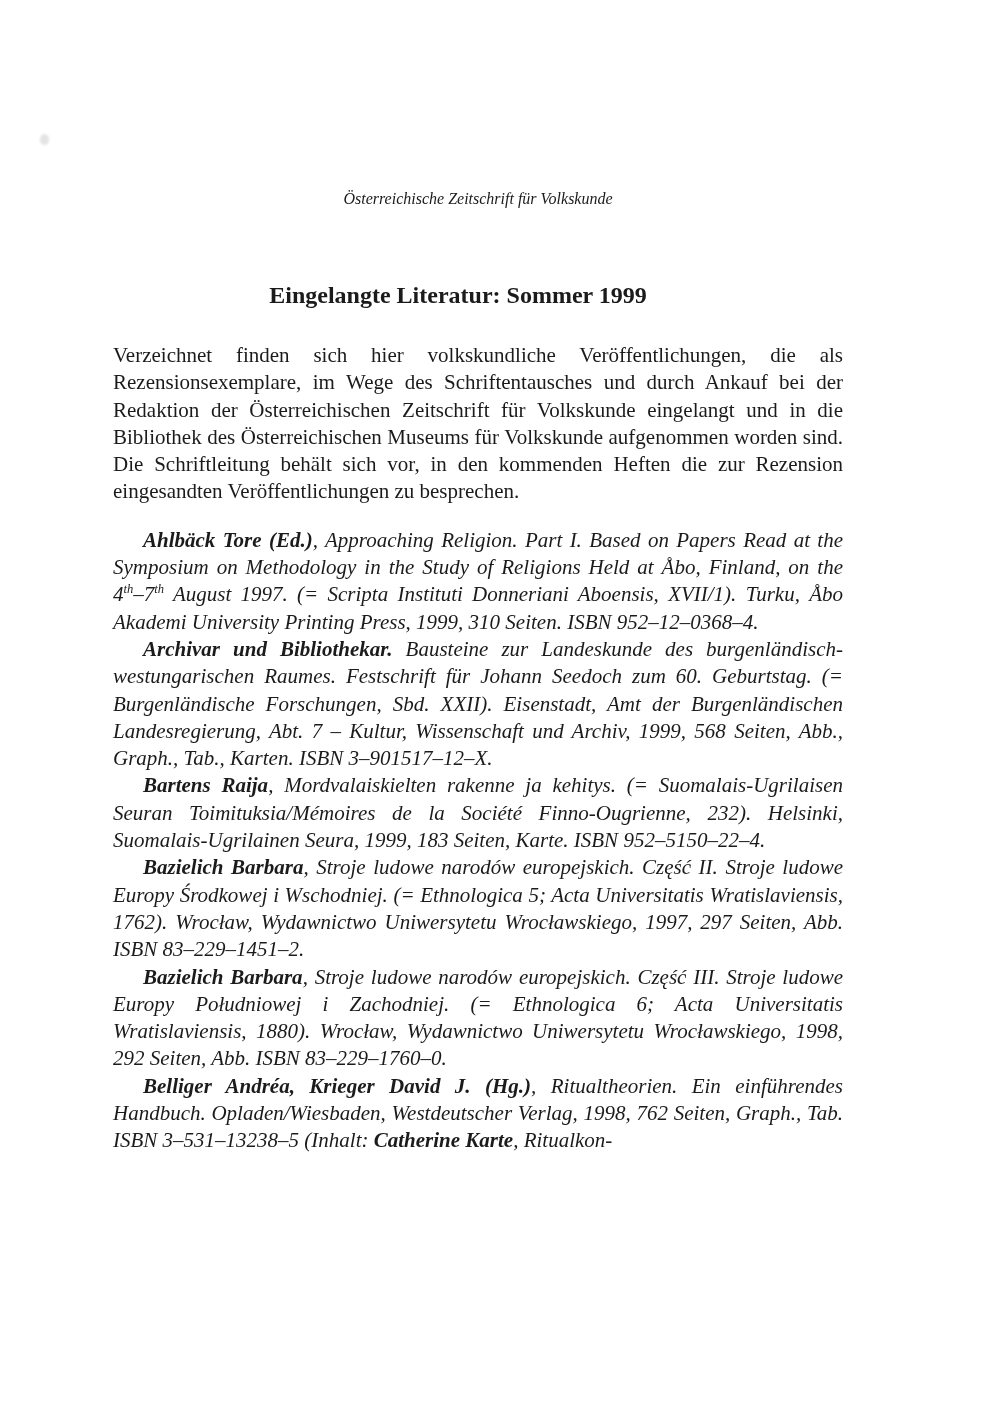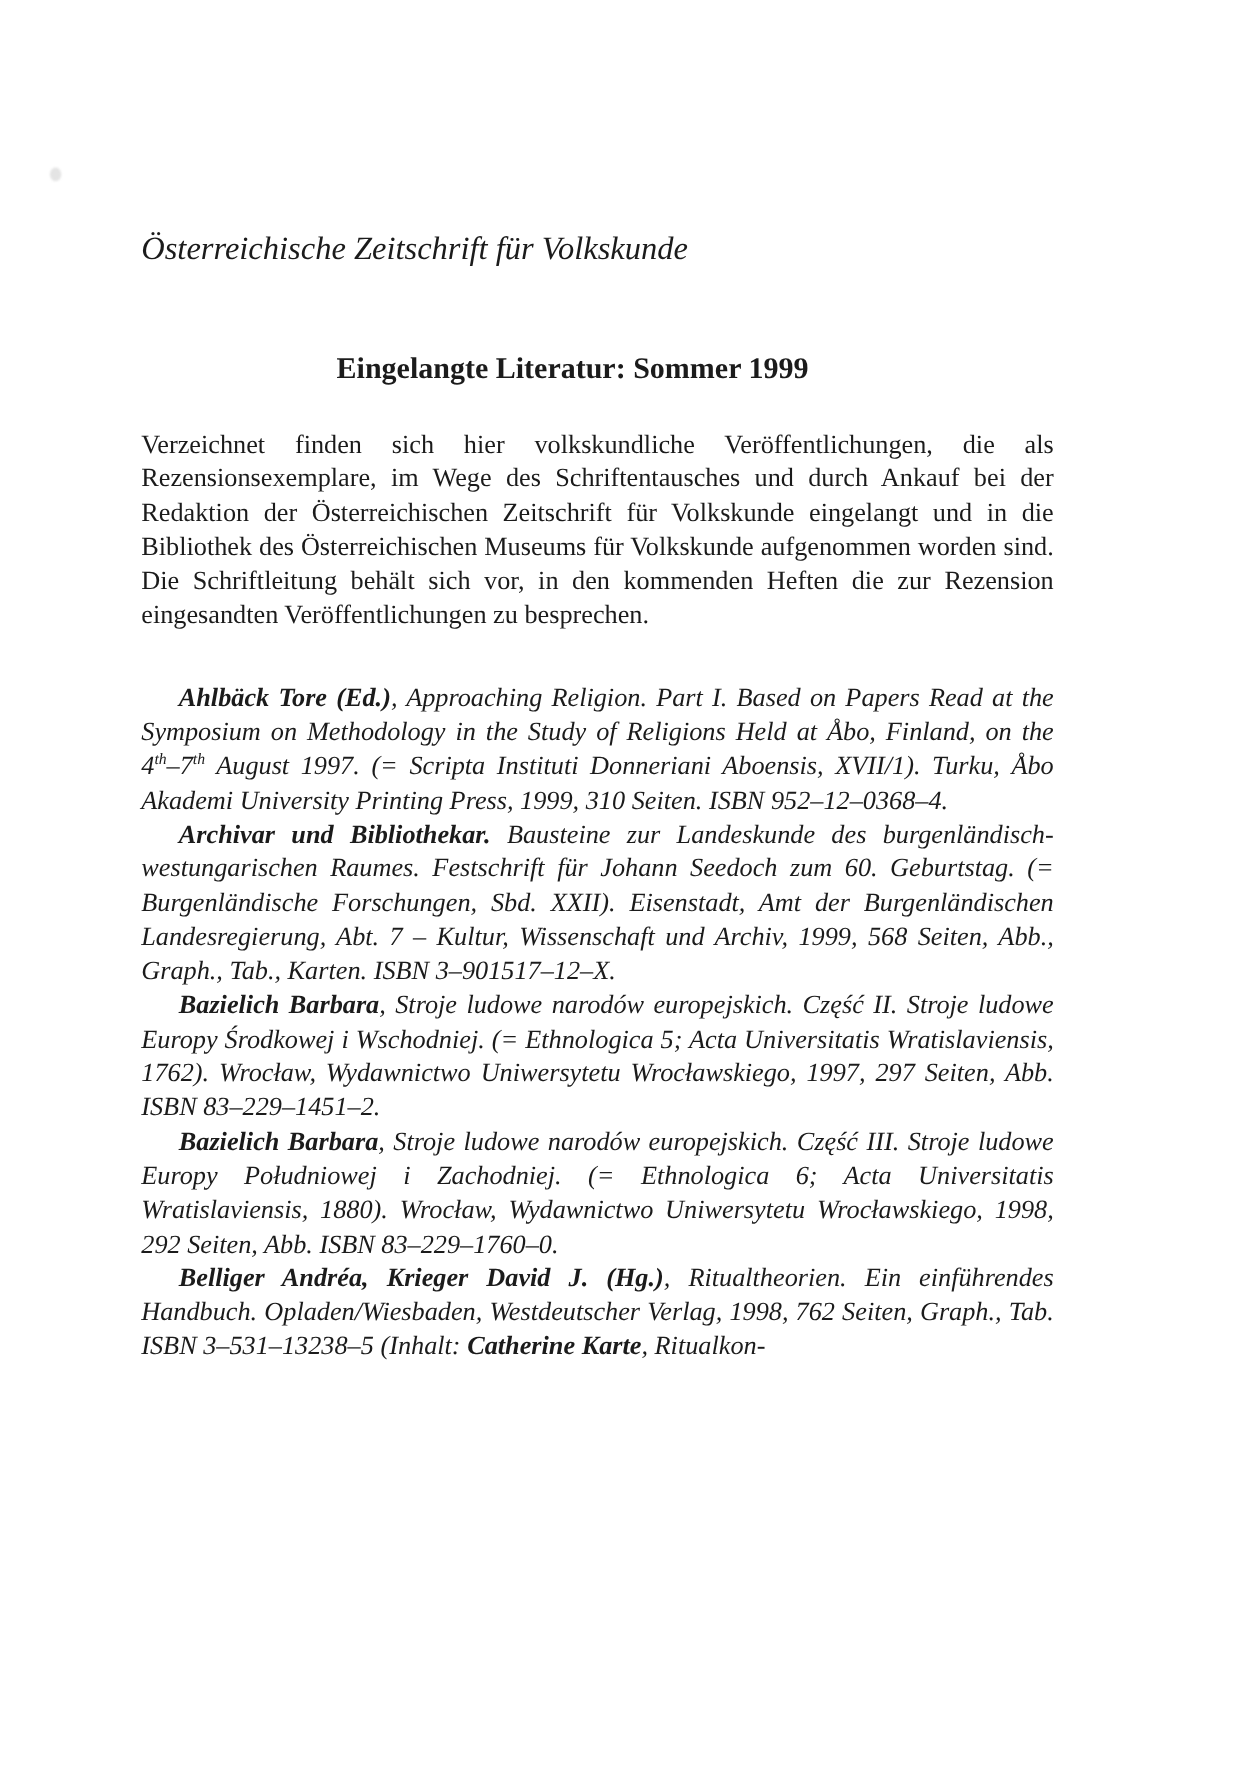--- a/index.html
+++ b/index.html
@@ -24,23 +24,23 @@
     background: #e4e4e4;
     border-radius: 50%;
     filter: blur(1px);
   }
   .journal-header {
     position: absolute;
     left: 113px;
     top: 186px;
     width: 730px;
     display: flex;
-    justify-content: flex-start;
+    justify-content: center;
     font-style: italic;
-    font-size: 26px;
+    font-size: 16px;
     line-height: 26px;
     white-space: nowrap;
   }
   .page-title {
     position: absolute;
     left: 113px;
     top: 264px;
     width: 690px;
     text-align: center;
     font-weight: bold;
@@ -50,21 +50,21 @@
   .content {
     position: absolute;
     left: 113px;
     top: 342px;
     width: 730px;
     font-size: 21px;
     line-height: 27.3px;
     text-align: justify;
   }
   .intro {
-    margin: 0 0 39px 0;
+    margin: 0 0 21px 0;
   }
   .entry {
     margin: 0;
     text-indent: 30px;
     font-style: italic;
   }
   .b { font-weight: bold; }
   sup {
     font-size: 0.6em;
     line-height: 0;
@@ -79,16 +79,17 @@
 <div class="journal-header">
   <span>Österreichische Zeitschrift für Volkskunde</span>
 </div>
 
 <h1 class="page-title">Eingelangte Literatur: Sommer 1999</h1>
 
 <div class="content">
   <p class="intro">Verzeichnet finden sich hier volkskundliche Veröffentlichungen, die als Rezensionsexemplare, im Wege des Schriftentausches und durch Ankauf bei der Redaktion der Österreichischen Zeitschrift für Volkskunde eingelangt und in die Bibliothek des Österreichischen Museums für Volkskunde aufgenommen worden sind. Die Schriftleitung behält sich vor, in den kommenden Heften die zur Rezension eingesandten Veröffentlichungen zu besprechen.</p>
   <p class="entry"><span class="b">Ahlbäck Tore (Ed.)</span><span>, Approaching Religion. Part I. Based on Papers Read at the Symposium on Methodology in the Study of Religions Held at Åbo, Finland, on the 4</span><sup>th</sup><span>–7</span><sup>th</sup><span> August 1997. (= Scripta Instituti Donneriani Aboensis, XVII/1). Turku, Åbo Akademi University Printing Press, 1999, 310 Seiten. ISBN 952–12–0368–4.</span></p>
   <p class="entry"><span class="b">Archivar und Bibliothekar.</span><span> Bausteine zur Landeskunde des burgenländisch-westungarischen Raumes. Festschrift für Johann Seedoch zum 60. Geburtstag. (= Burgenländische Forschungen, Sbd. XXII). Eisenstadt, Amt der Burgenländischen Landesregierung, Abt. 7 – Kultur, Wissenschaft und Archiv, 1999, 568 Seiten, Abb., Graph., Tab., Karten. ISBN 3–901517–12–X.</span></p>
+  <p class="entry"><span class="b">Bartens Raija</span><span>, Mordvalaiskielten rakenne ja kehitys. (= Suomalais-Ugrilaisen Seuran Toimituksia/Mémoires de la Société Finno-Ougrienne, 232). Helsinki, Suomalais-Ugrilainen Seura, 1999, 183 Seiten, Karte. ISBN 952–5150–22–4.</span></p>
   <p class="entry"><span class="b">Bazielich Barbara</span><span>, Stroje ludowe narodów europejskich. Część II. Stroje ludowe Europy Środkowej i Wschodniej. (= Ethnologica 5; Acta Universitatis Wratislaviensis, 1762). Wrocław, Wydawnictwo Uniwersytetu Wrocławskiego, 1997, 297 Seiten, Abb. ISBN 83–229–1451–2.</span></p>
   <p class="entry"><span class="b">Bazielich Barbara</span><span>, Stroje ludowe narodów europejskich. Część III. Stroje ludowe Europy Południowej i Zachodniej. (= Ethnologica 6; Acta Universitatis Wratislaviensis, 1880). Wrocław, Wydawnictwo Uniwersytetu Wrocławskiego, 1998, 292 Seiten, Abb. ISBN 83–229–1760–0.</span></p>
   <p class="entry"><span class="b">Belliger Andréa, Krieger David J. (Hg.)</span><span>, Ritualtheorien. Ein einführendes Handbuch. Opladen/Wiesbaden, Westdeutscher Verlag, 1998, 762 Seiten, Graph., Tab. ISBN 3–531–13238–5 (Inhalt: </span><span class="b">Catherine Karte</span><span>, Ritualkon-</span></p>
 </div>
 
 </body></html>

